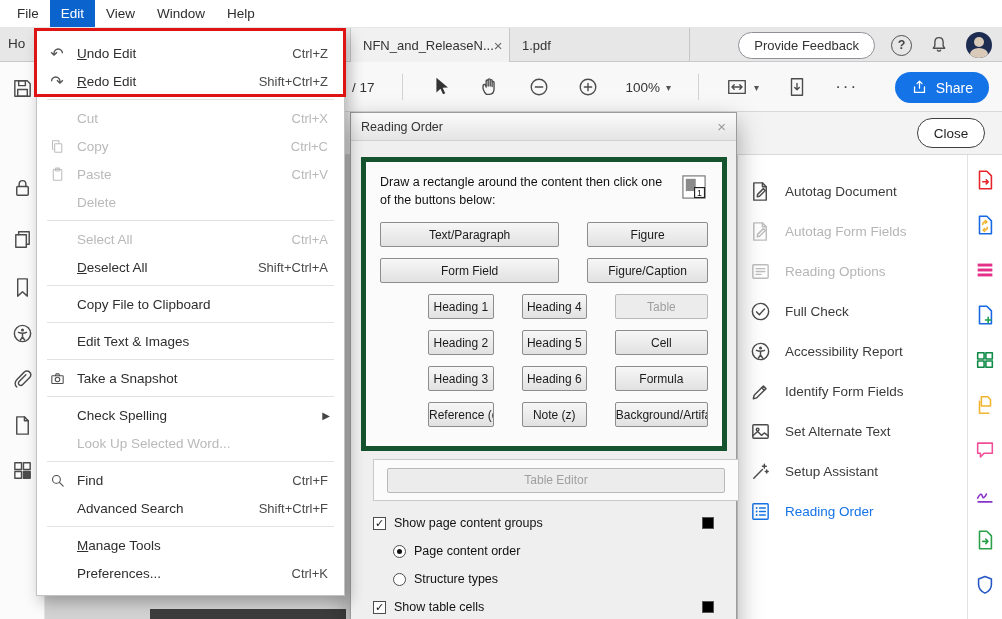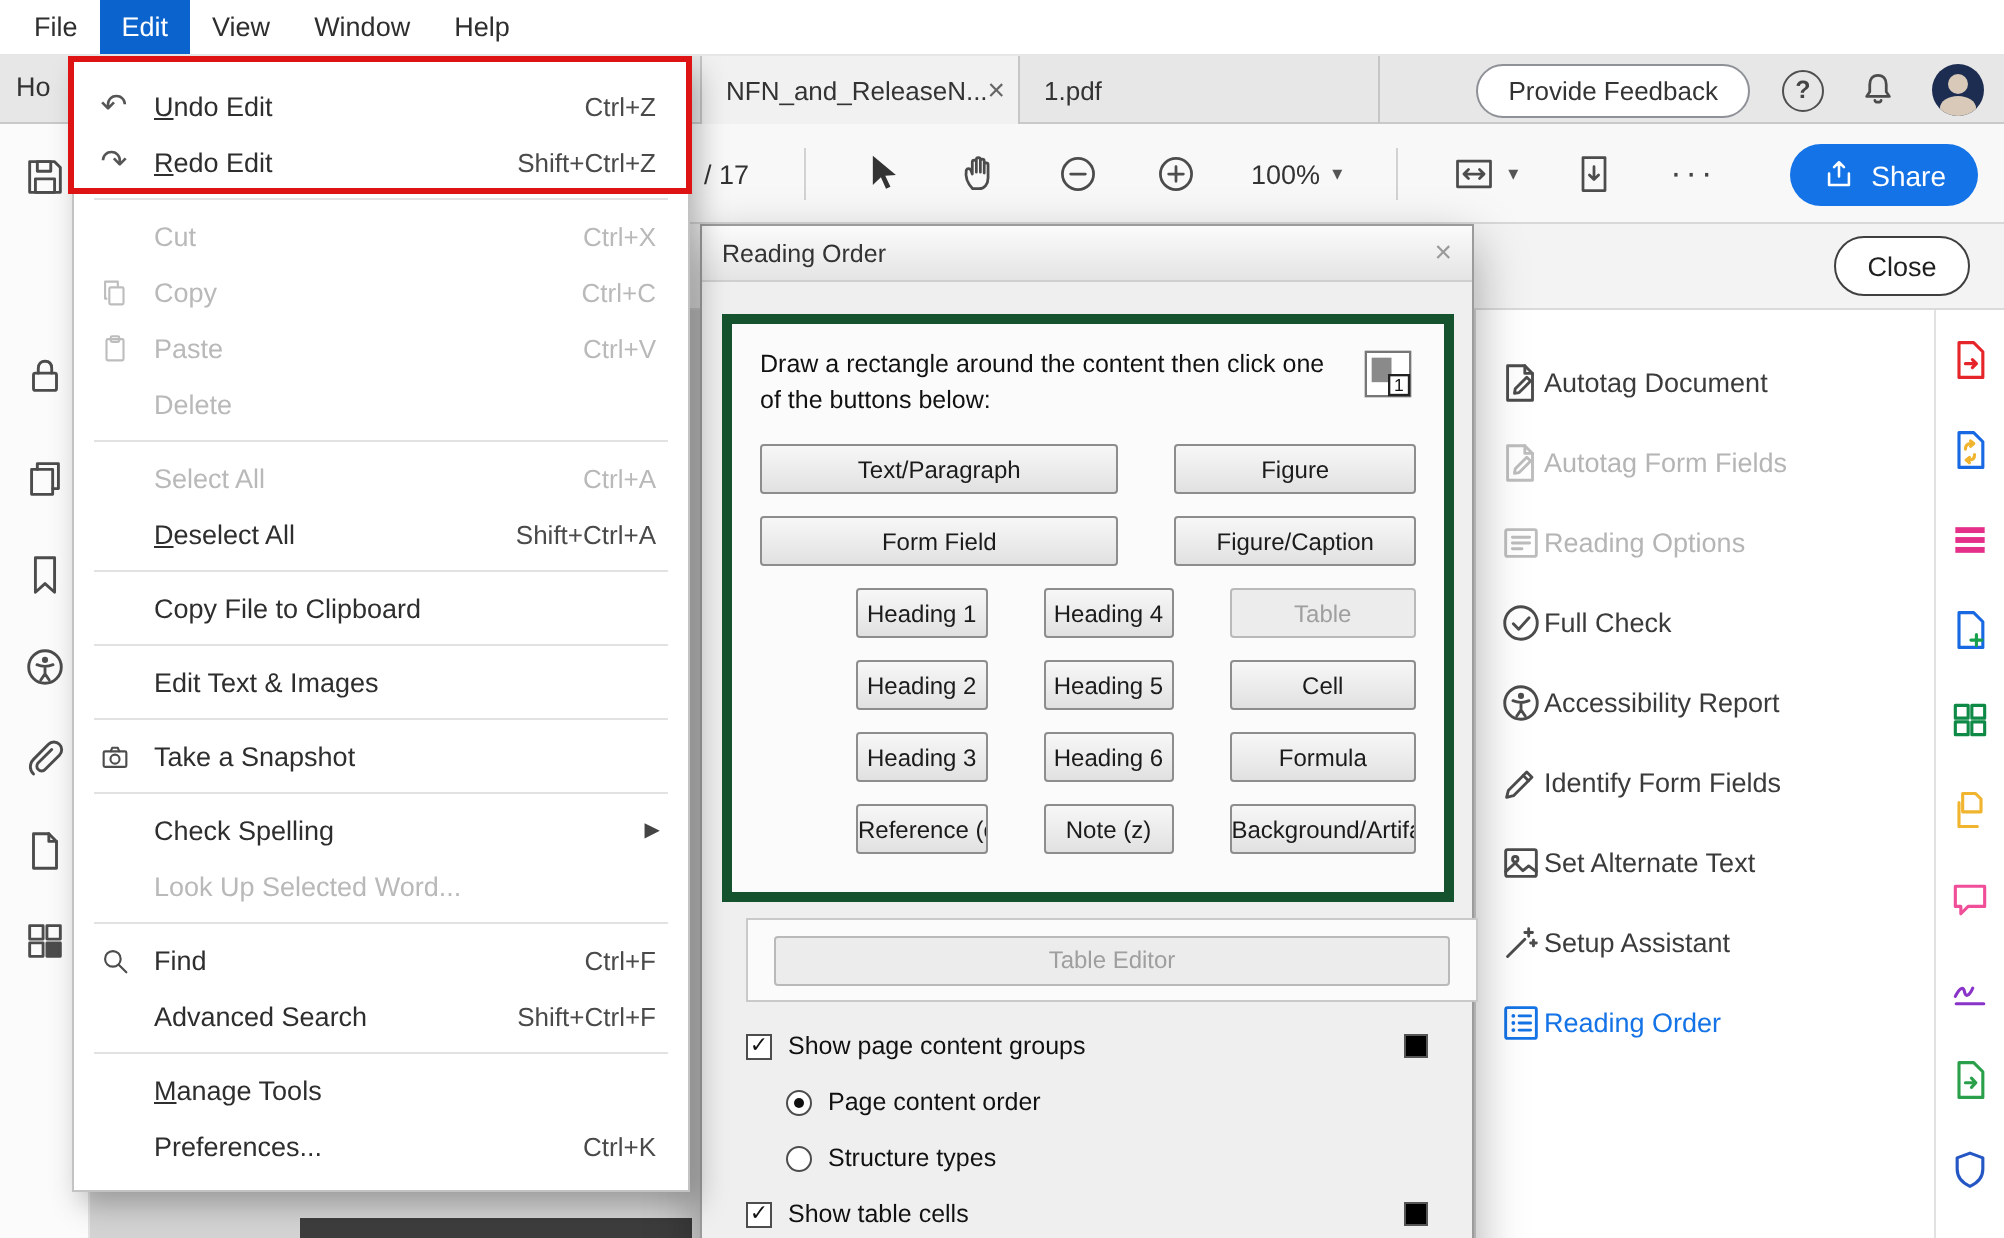--- a/index.html
+++ b/index.html
@@ -66,21 +66,21 @@
                border-right:1px solid #e2e2e2; z-index:5; }
   .rail-icon { position:absolute; left:11px; width:23px; height:23px; }
 
   
   .content-bg { position:absolute; left:45px; top:155px; width:692px; height:464px; background:#d3d3d3; }
   .page-edge { position:absolute; left:150px; top:609px; width:196px; height:10px; background:#3d3d3d; }
 
   
   .right-panel { position:absolute; left:737px; top:155px; width:230px; height:464px; background:#fff;
                  border-left:1px solid #d6d6d6; padding-top:16px; }
-  .ap-item { display:flex; align-items:center; height:40px; padding-left:11px;
+  .ap-item { display:flex; align-items:center; gap:13px; height:40px; padding-left:11px;
              font-size:13.5px; color:#3b3b3b; }
   .ap-item.disabled { color:#b5b5b5; }
   .ap-item.selected { color:#1473e6; }
   .ap-icon { width:23px; height:23px; flex:none; }
 
   
   .tool-strip { position:absolute; left:967px; top:155px; width:35px; height:464px; background:#fff;
                 border-left:1px solid #e2e2e2; display:flex; flex-direction:column; align-items:center;
                 padding-top:14px; gap:23px; }
   .strip-icon { width:22px; height:22px; flex:none; }

